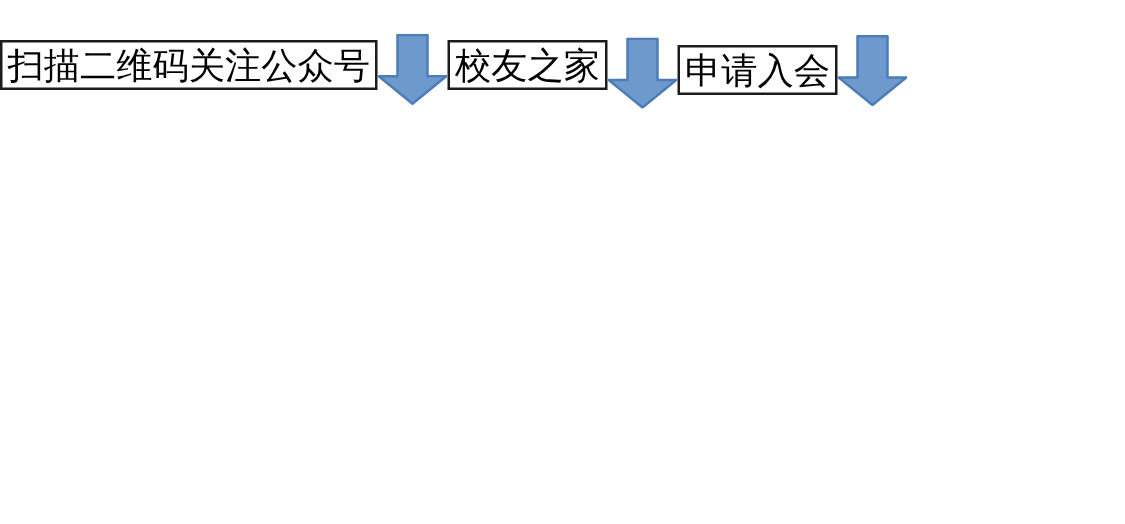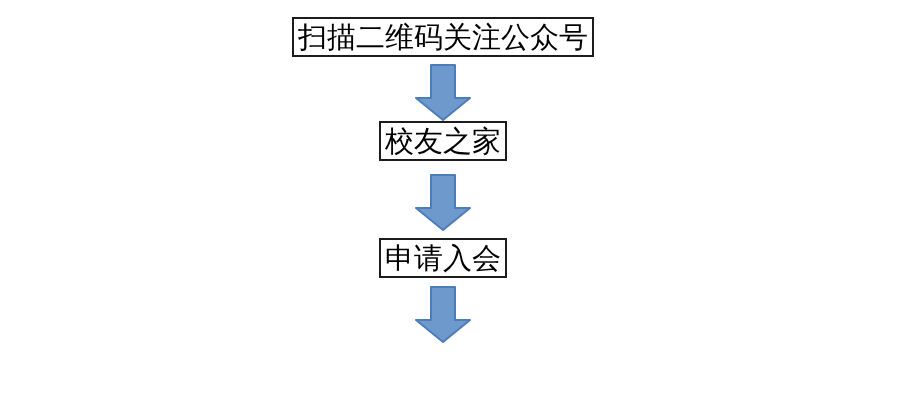--- a/index.html
+++ b/index.html
@@ -15,21 +15,20 @@
     overflow: hidden;
     font-family: "DejaVu Sans", sans-serif;
   }
   .flow-column {
     position: absolute;
     left: 0;
     top: 0;
     width: 886px; 
     padding-top: 17px;
     display: flex;
-    flex-direction: column;
     align-items: center;
   }
   .step-box {
     box-sizing: border-box;
     border: 2px solid #1c1c1c;
     background: #ffffff;
     color: #000000;
     font-size: 29px;
     line-height: 36px;
     padding: 0 4px;

